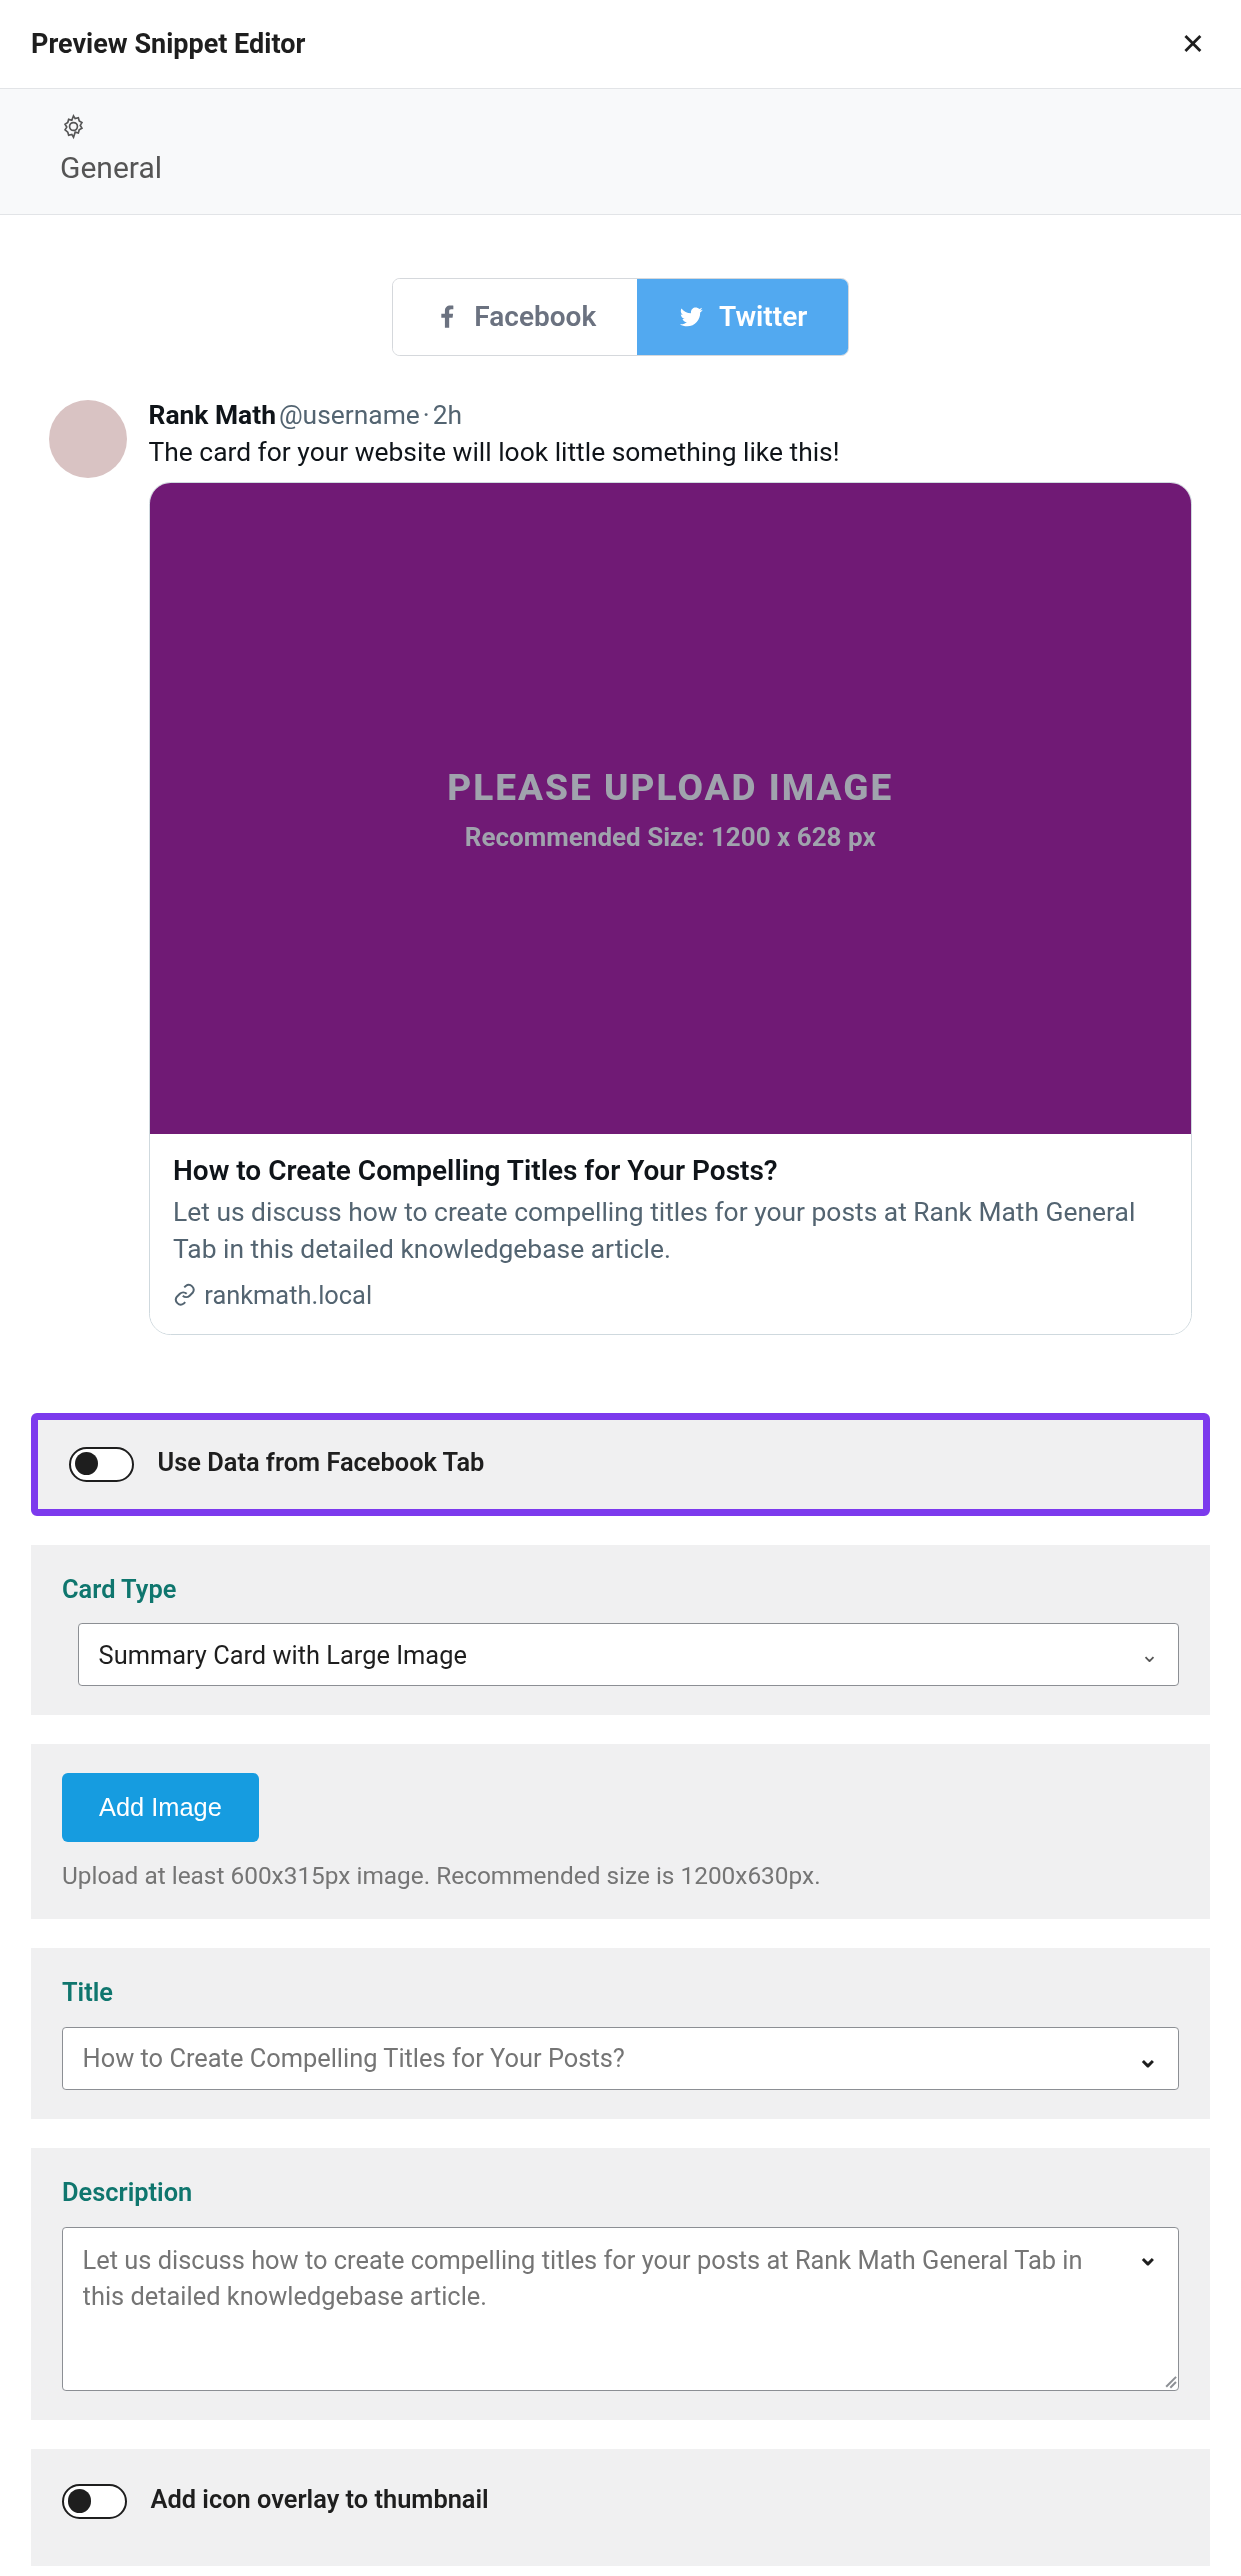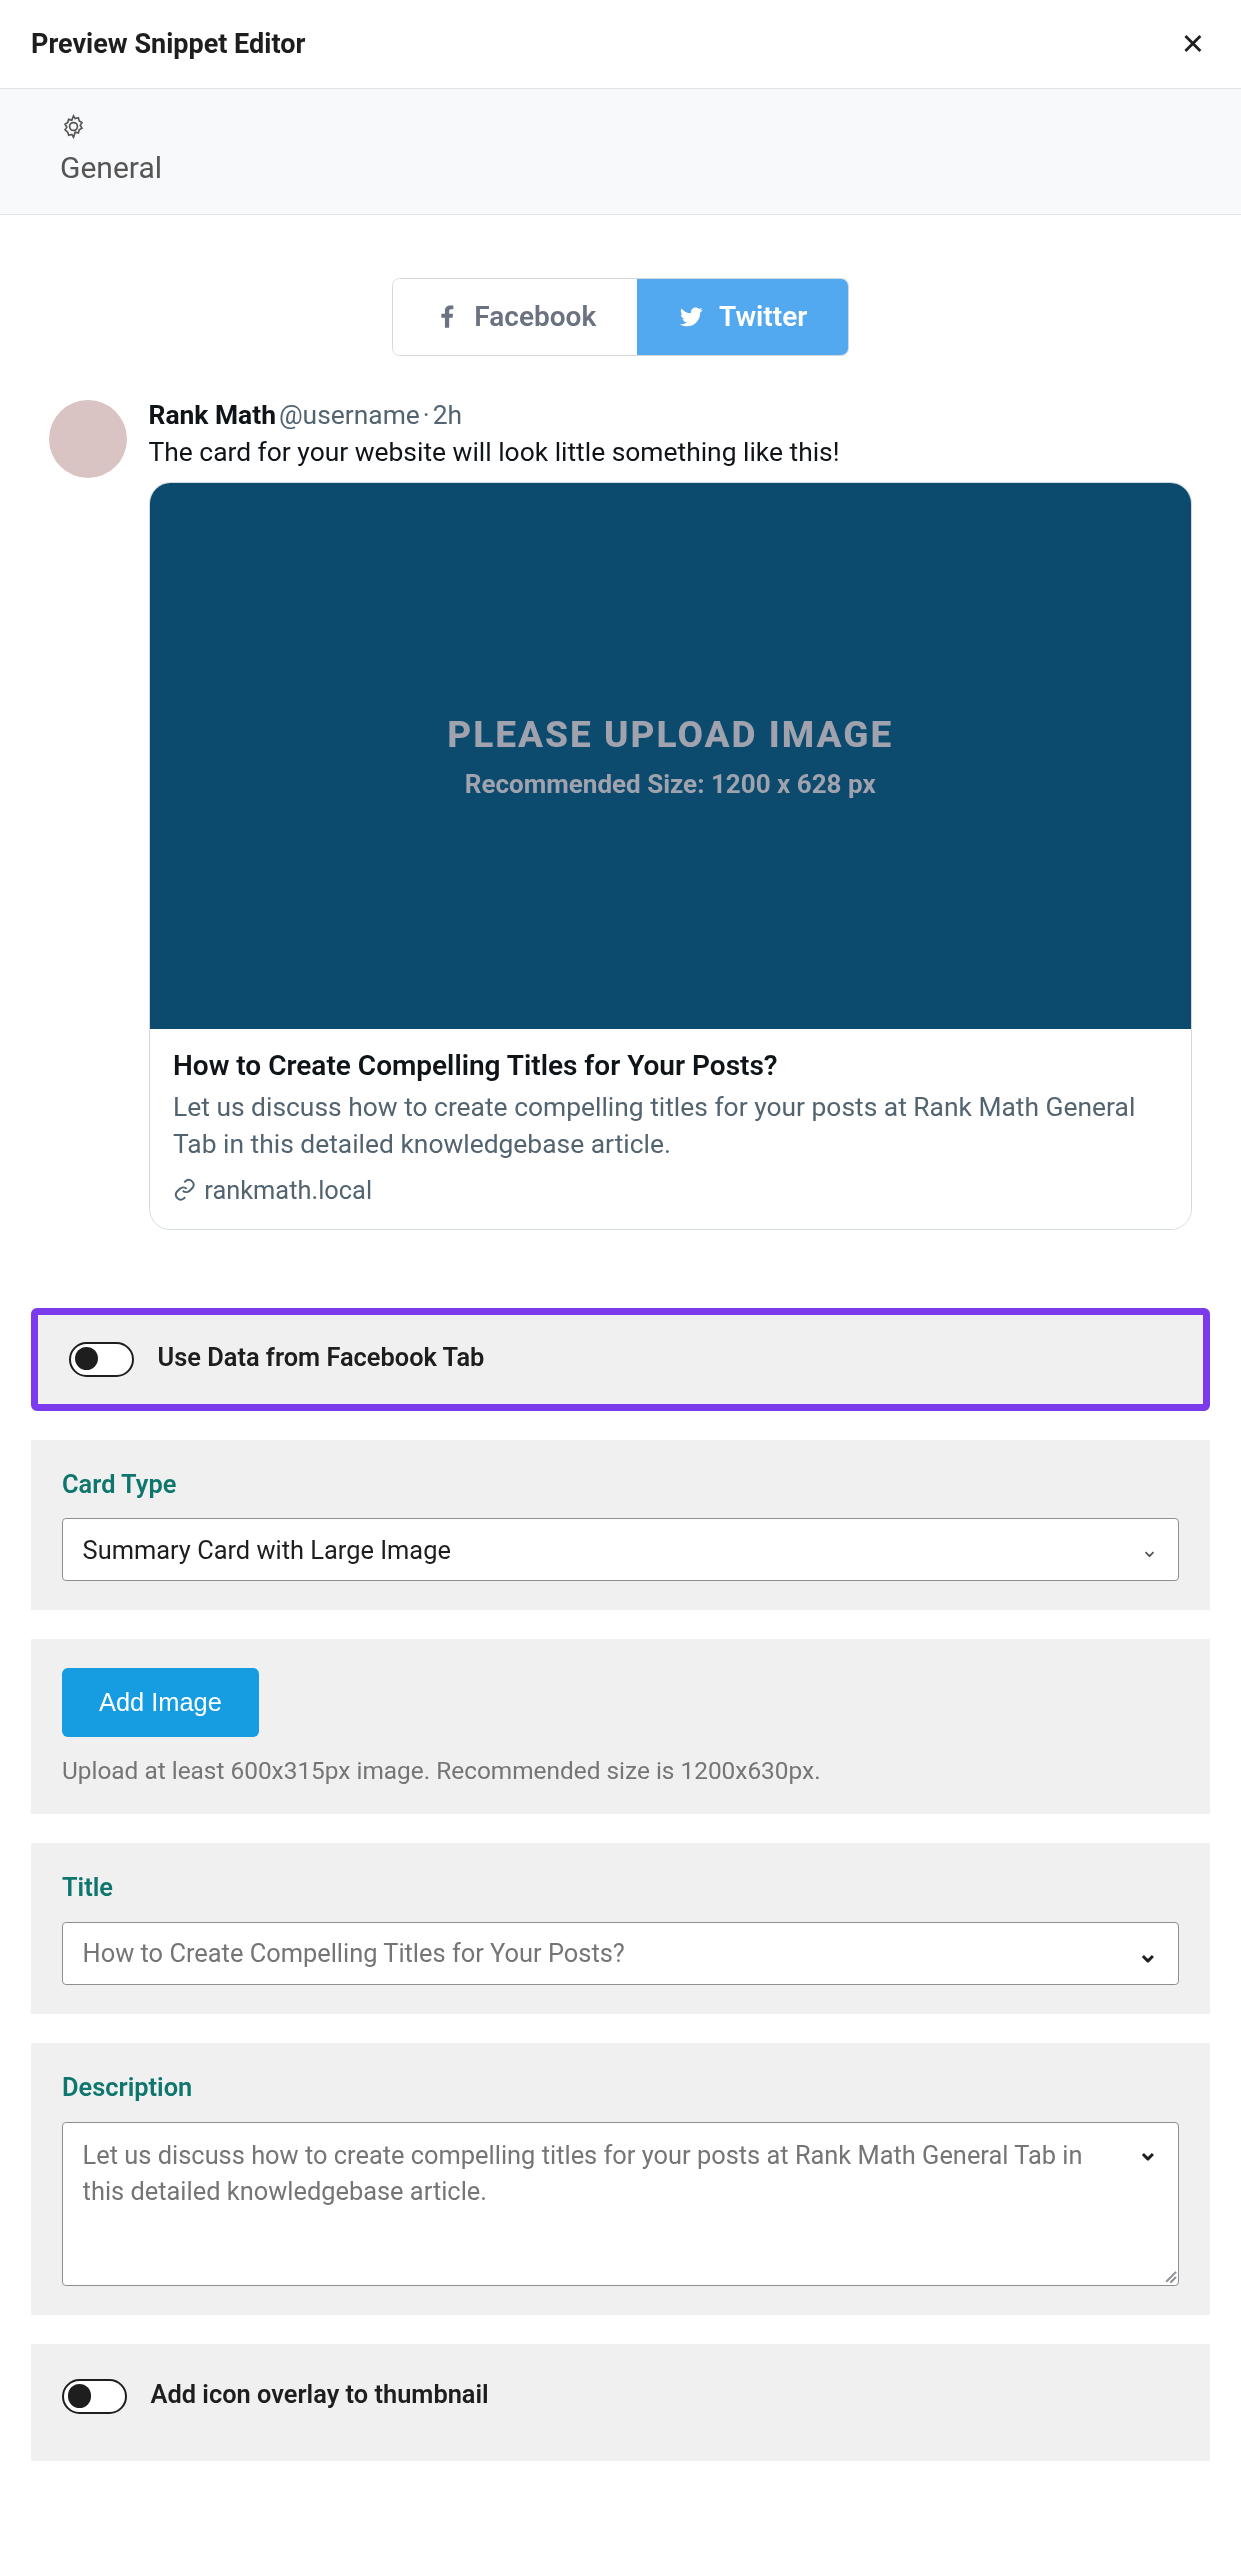--- a/index.html
+++ b/index.html
@@ -106,22 +106,22 @@
     font-size: 26.4px;
     color: #0f1419;
     margin-bottom: 14.7px;
   }
   .tweet-card {
     border: 1px solid #cfd9de;
     border-radius: 21.5px;
     overflow: hidden;
   }
   .tweet-card-img {
-    background: #0c4a6e;
-    height: 546px;
+    background: #701a75;
+    height: 651px;
     display: flex;
     flex-direction: column;
     justify-content: center;
     align-items: center;
     color: #a0a3ad;
   }
   .upload-text-1 {
     font-size: 37px;
     font-weight: 800;
     letter-spacing: 2px;
@@ -205,20 +205,21 @@
   }
   .select-wrap {
     background: #fff;
     border: 1.5px solid #8c8f94;
     border-radius: 3.9px;
     padding: 15.6px 19.6px;
     display: flex;
     justify-content: space-between;
     align-items: center;
     cursor: pointer;
+    margin-left: 16px;
   }
   .select-text { font-size: 25.4px; }
   .select-caret { font-size: 21.5px; color: #555; }
   .btn-primary {
     background: #169ce0;
     color: #fff;
     font-size: 25.4px;
     font-weight: 500;
     padding: 19.6px 37px;
     border: none;

